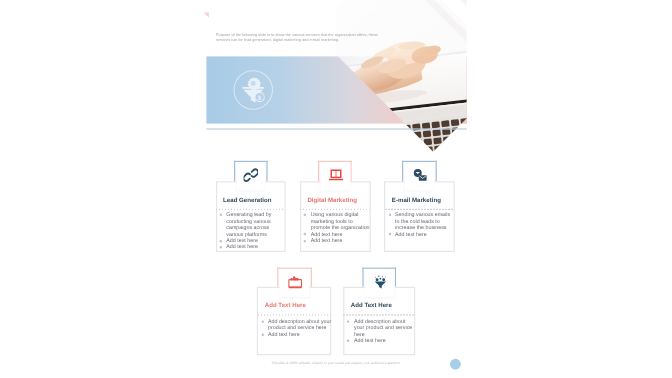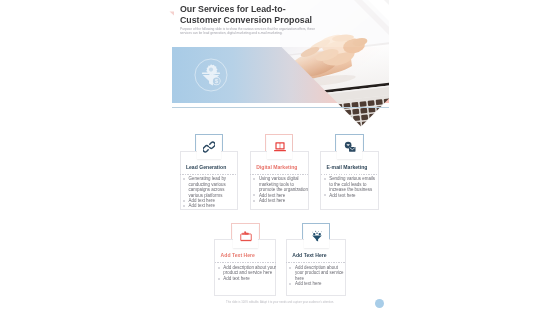--- a/index.html
+++ b/index.html
@@ -30,21 +30,20 @@
   .li:before{content:"";position:absolute;left:0.2px;top:1.8px;width:1.9px;height:1.9px;border-radius:50%;
      border:0.55px solid #c0c0c8;box-sizing:border-box;}
 
   .footer{position:absolute;left:160px;top:300.5px;width:240px;text-align:center;font-size:2.75px;color:#bcbcc2;}
   .pagedot{position:absolute;left:375px;top:299px;width:9px;height:9px;border-radius:50%;background:#a8cde8;}
 </style>
 </head>
 <body>
 
 <div id="page">
-  <div class="ttl">Our Services for Lead-to-Customer Conversion Proposal</div>
   <div class="sub">Purpose of the following slide is to show the various services that the organization offers, these services can be lead generation, digital marketing and e-mail marketing.</div>
   <div class="banner"></div>
   <div class="bicon">
     <svg viewBox="0 0 60 60" width="100%" height="100%">
       <circle cx="30" cy="30" r="28.3" fill="none" stroke="#ffffff" stroke-width="1.5" opacity="0.55"></circle>
       <g fill="#ffffff" opacity="0.72">
         <path d="M30 11.2 l2.4 1.6 2.8-.7 1.3 2.6 2.9.4 -.2 2.9 2.3 1.8 -1.6 2.4 .8 2.8 -2.6 1.3 -.4 2.9 -2.9-.2 -1.8 2.3 -2.4-1.6 -2.8 .8 -1.3-2.6 -2.9-.4 .2-2.9 -2.3-1.8 1.6-2.4 -.8-2.8 2.6-1.3 .4-2.9 2.9 .2z"></path>
         <circle cx="30" cy="20.5" r="3.6" fill="#cfe0ee"></circle>
         <rect x="14" y="25.5" width="32" height="2.6" rx="1.1"></rect>
         <path d="M15.5 29.8 H44.5 L33.4 40.6 V48.6 L26.6 45 V40.6 Z"></path>

